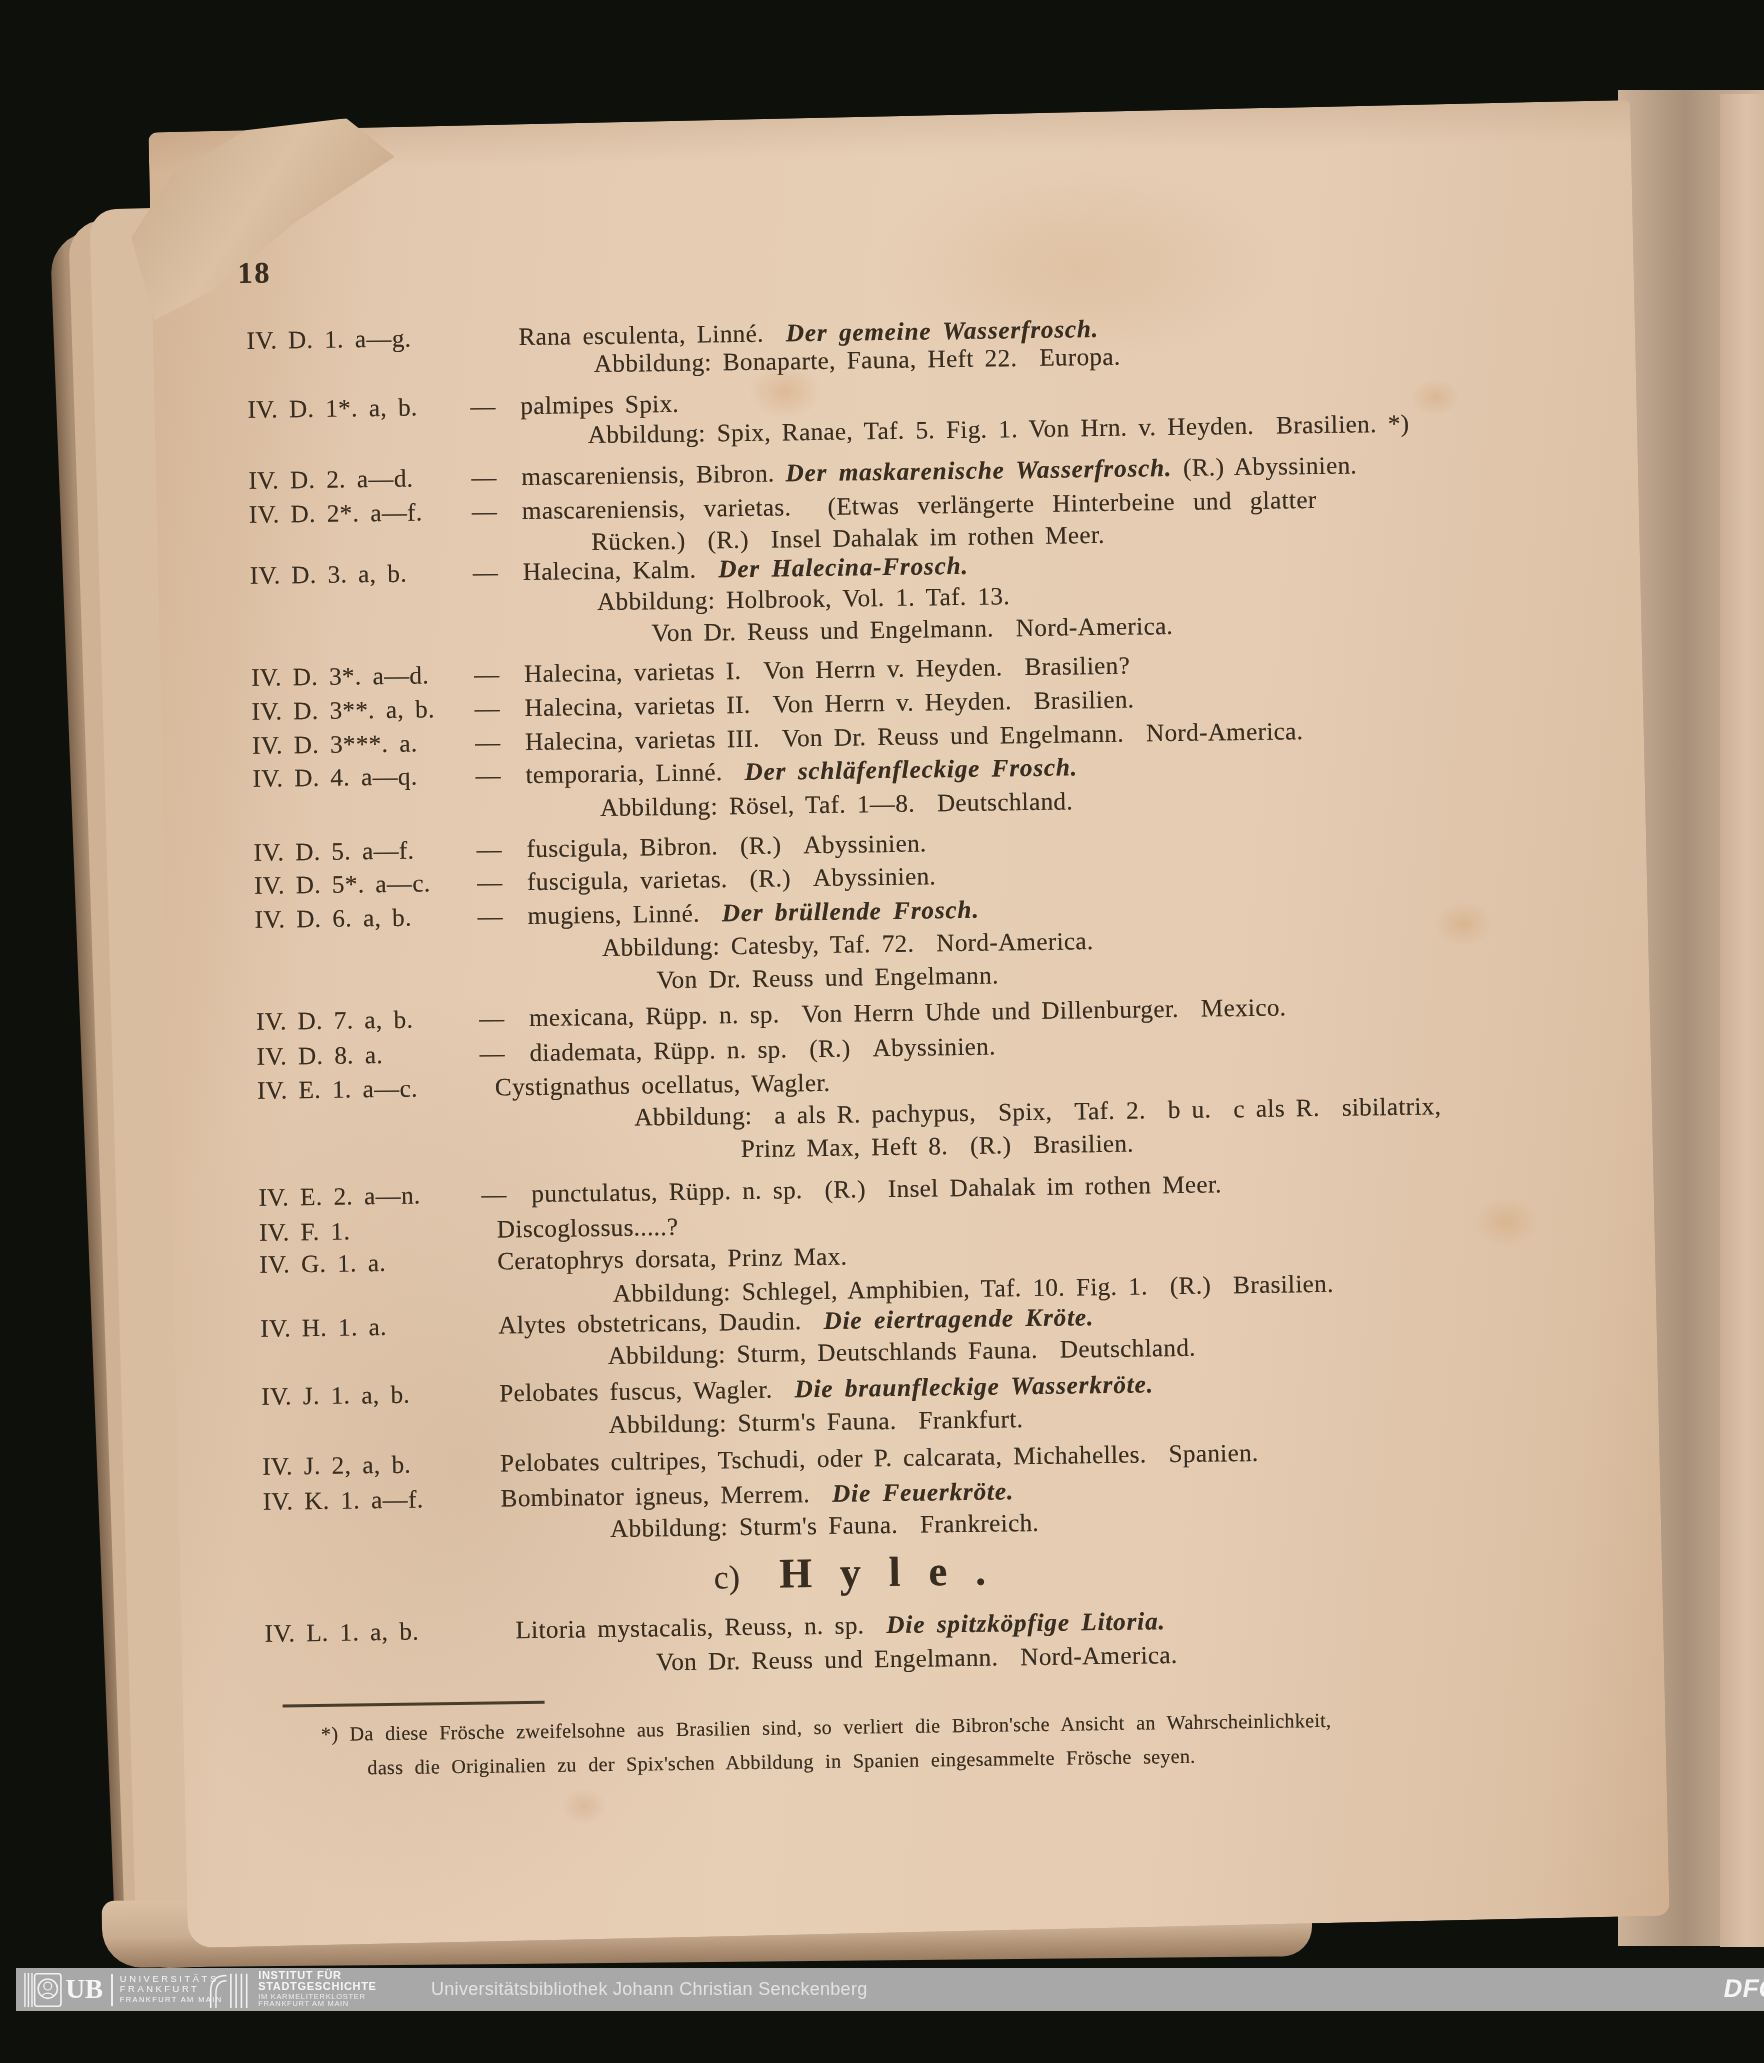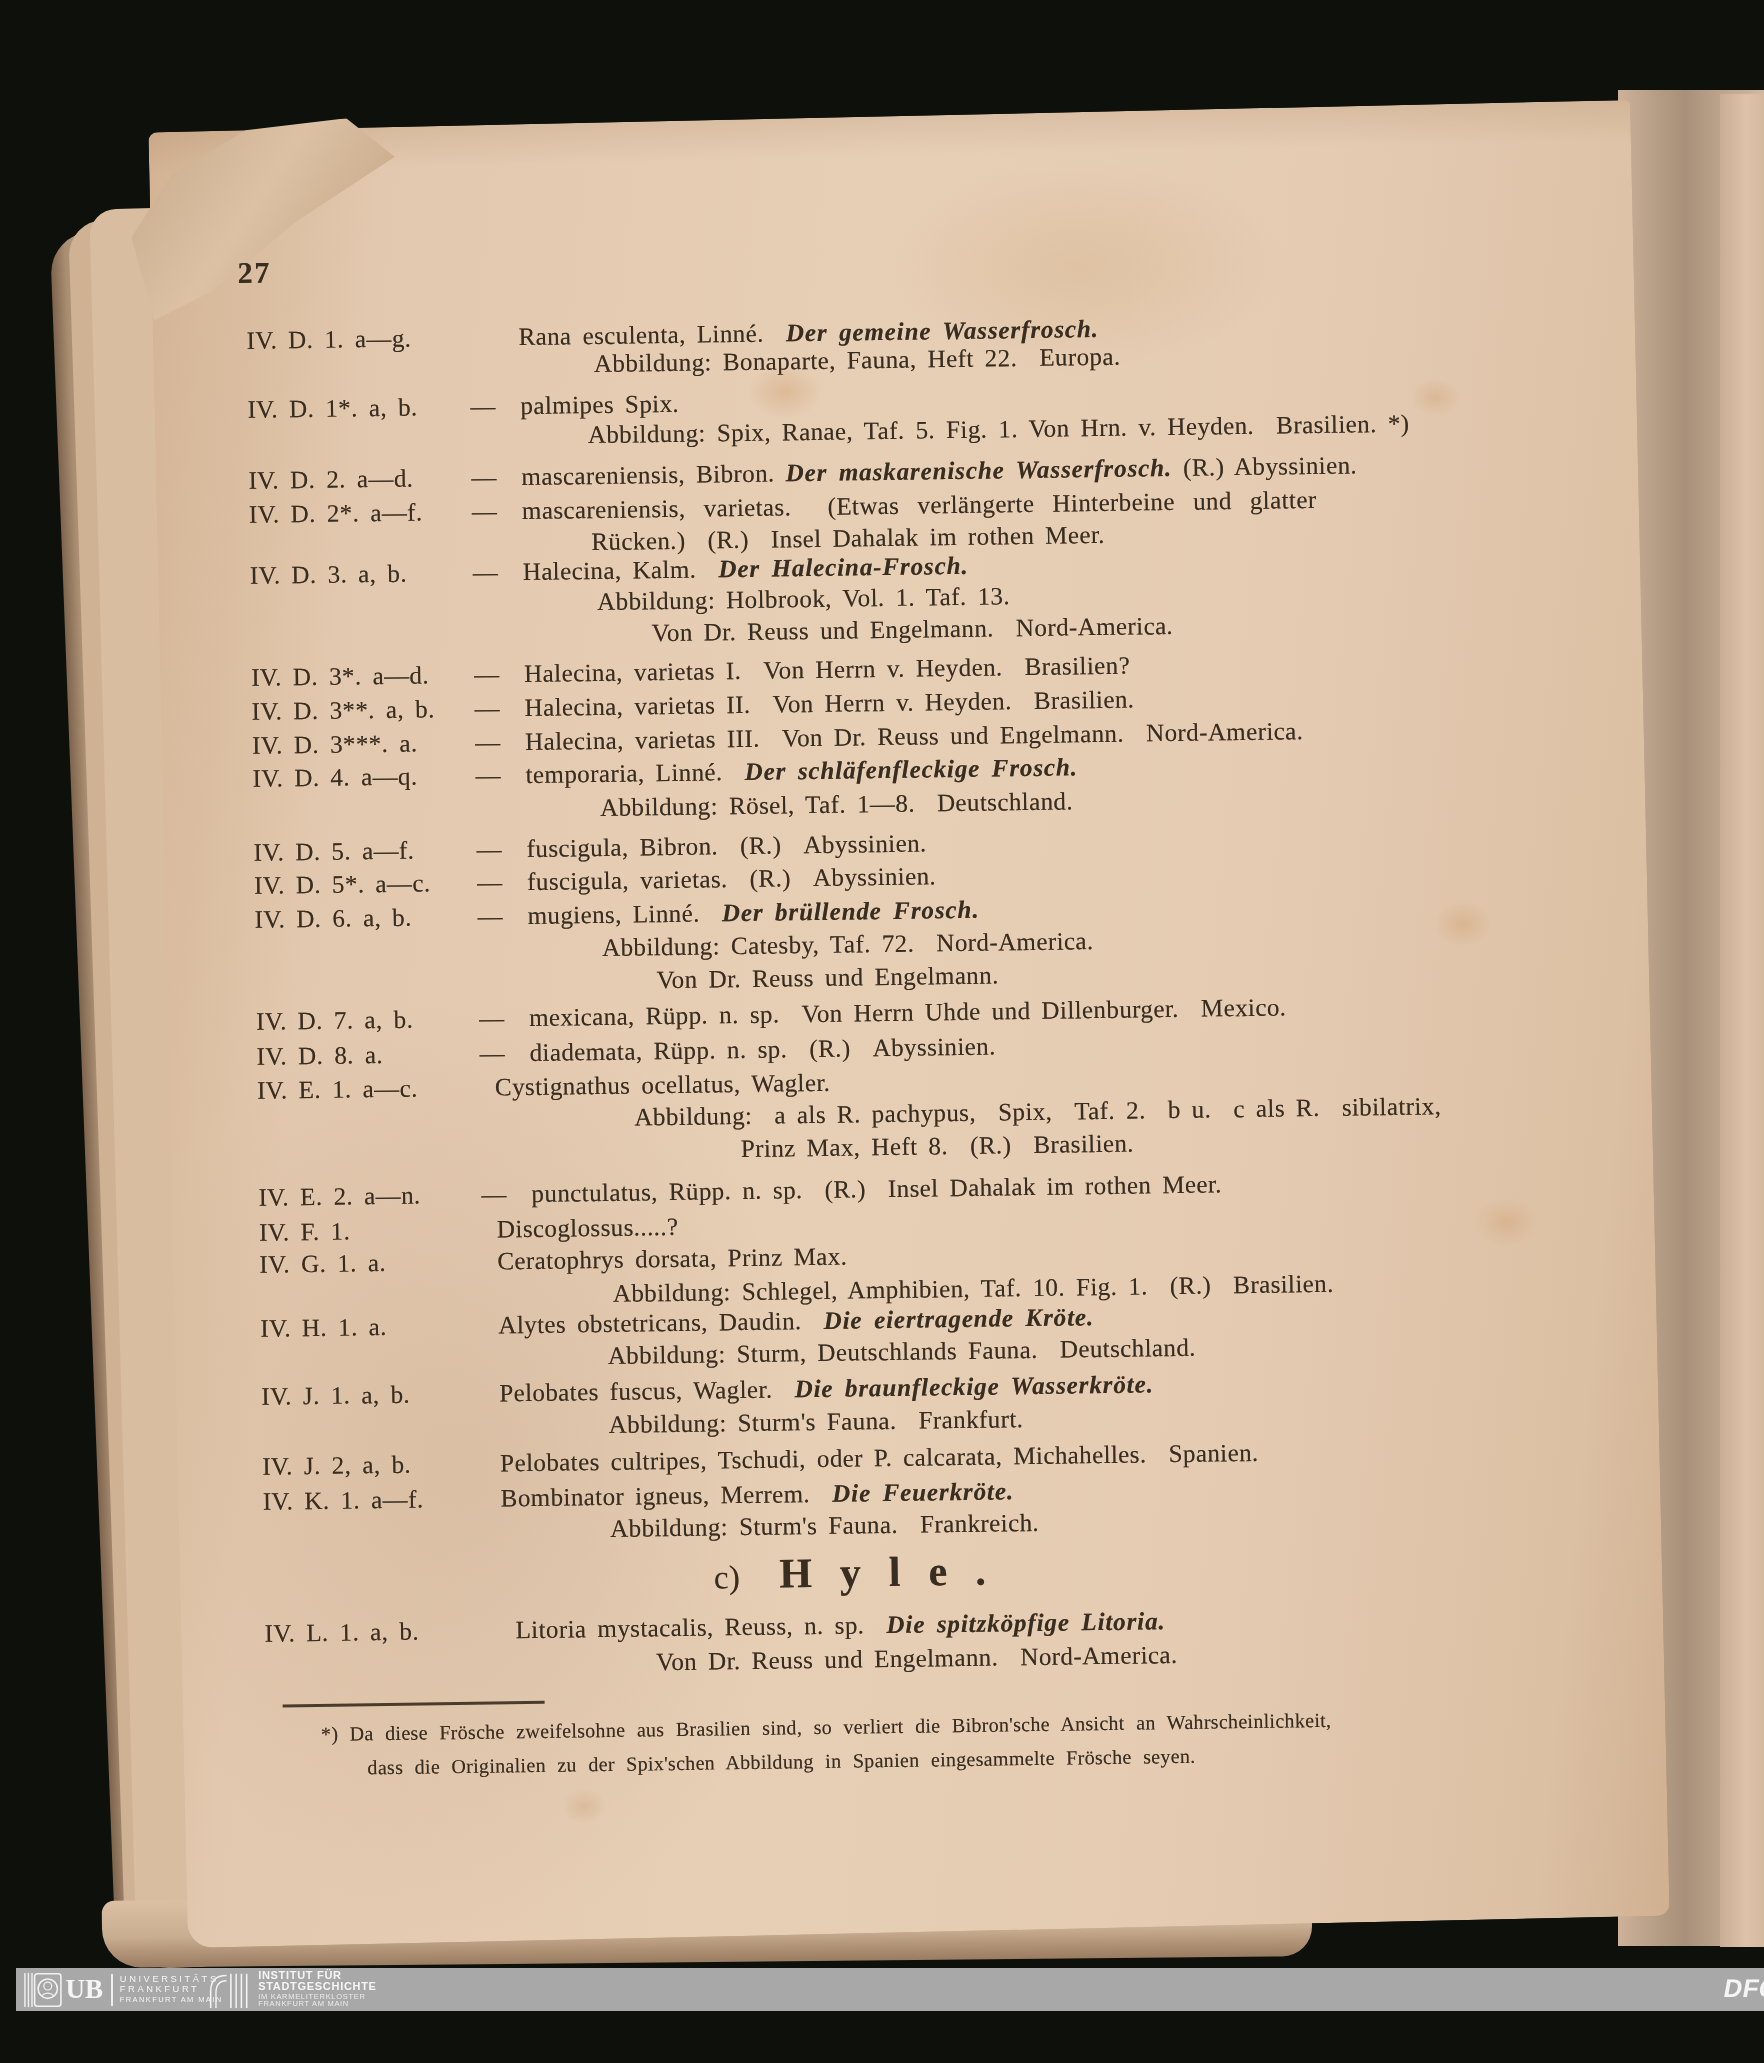--- a/index.html
+++ b/index.html
@@ -85,21 +85,21 @@
 <div class="stack s1"></div>
 <div class="stack s2"></div>
 <div class="stack s3"></div>
 <div class="stack bottom"></div>
 <div class="gutter"></div>
 <div class="facing"></div>
 <div class="page"></div>
 <div class="corner-flap"></div>
 
 <div class="text-layer">
-  <div class="pagenum">27</div>
+  <div class="pagenum">18</div>
   <div class="rule"></div>
 <div class="tl" style="top: 323px;">
       <span class="lab" style="left: 256px;">IV. D. 1. a—g.</span>
       <span class="txt" style="left: 528px;"><span>Rana esculenta, Linné. &nbsp;</span><i>Der gemeine Wasserfrosch.</i></span>
     </div>
     <div class="tl" style="top: 351px;">
       <span class="txt" style="left: 603px;"><span>Abbildung: Bonaparte, Fauna, Heft 22. &nbsp;Europa.</span></span>
     </div>
     <div class="tl" style="top: 392px;">
       <span class="lab" style="left: 256px;">IV. D. 1*. a, b.</span>
@@ -270,15 +270,16 @@
       <line class="wl" x1="38" y1="2" x2="38" y2="41" stroke-width="1.8"></line>
       <line class="wl" x1="44" y1="2" x2="44" y2="41" stroke-width="1.8"></line>
     </svg>
     <span class="inst-text">
       <div class="b">INSTITUT FÜR</div>
       <div class="b">STADTGESCHICHTE</div>
       <div class="small">IM KARMELITERKLOSTER</div>
       <div class="small">FRANKFURT AM MAIN</div>
     </span>
   </div>
+  <div class="lib-name">Universitätsbibliothek Johann Christian Senckenberg</div>
   <div class="dfg">DFG</div>
 </div>
 
 
 </body></html>

